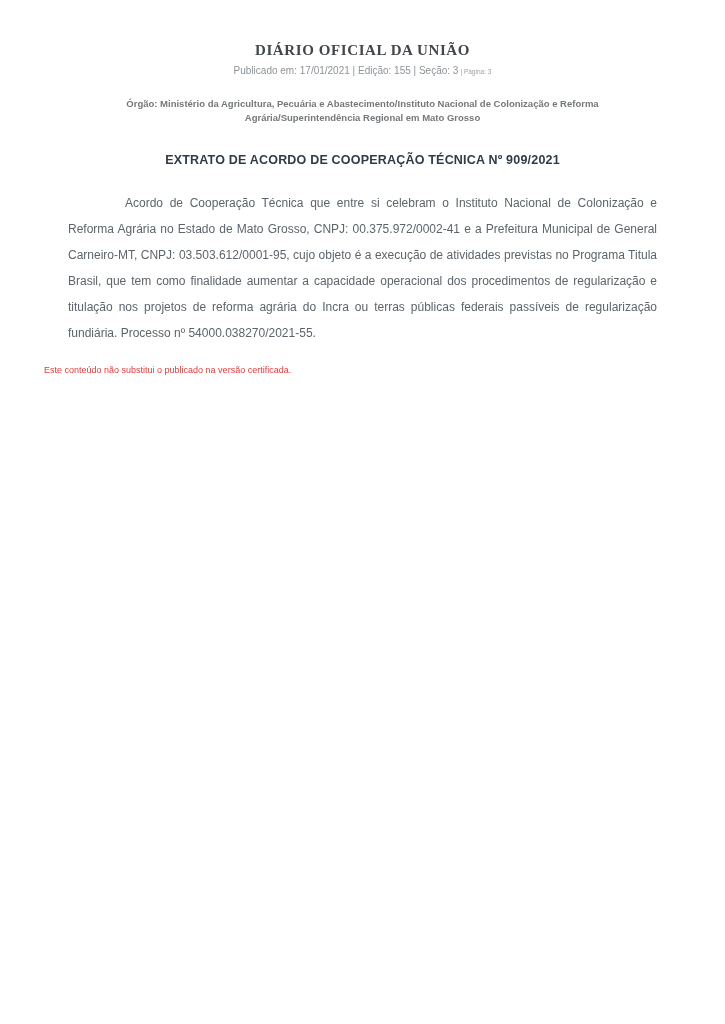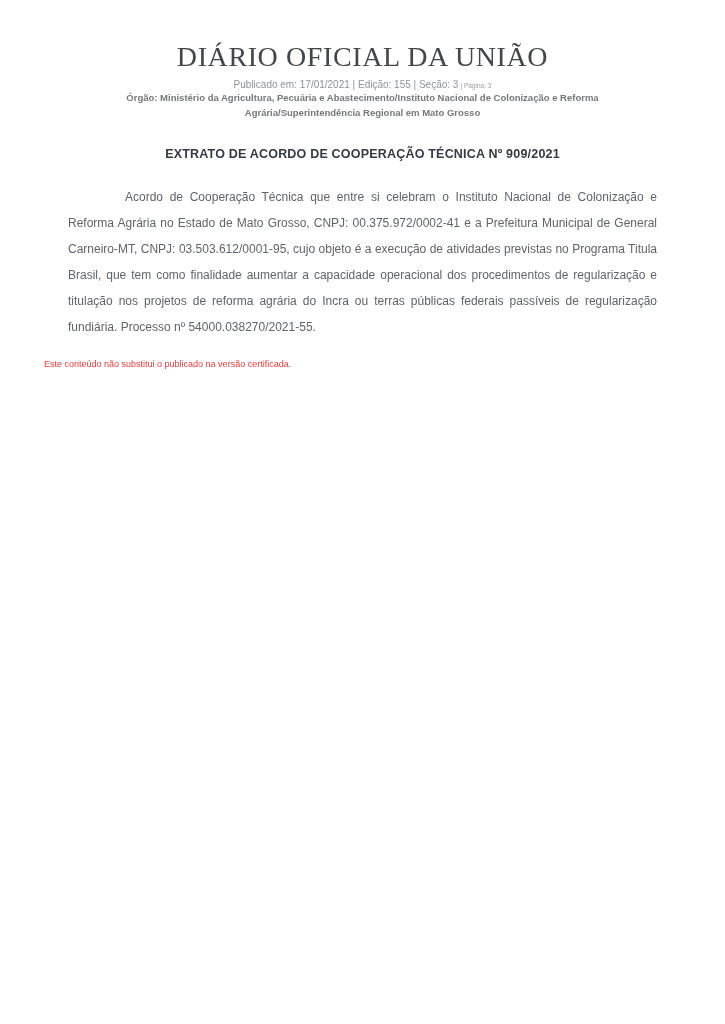--- a/index.html
+++ b/index.html
@@ -33,42 +33,42 @@
     background: var(--color-page-bg);
     padding-top: 42px;
   }
 
   .masthead {
     text-align: center;
   }
 
   .masthead-title {
     font-family: "Liberation Serif", "DejaVu Serif", serif;
-    font-weight: 400;
-    font-size: 28px;
+    font-weight: 700;
+    font-size: 15px;
     letter-spacing: 0.6px;
     color: var(--color-title);
     line-height: 1.1;
   }
 
   .publication-line {
     margin-top: 5px;
     font-size: 10px;
     color: var(--color-publication);
     line-height: 1.3;
   }
 
   .publication-line .page-info {
     font-size: 6.5px;
     color: var(--color-page-info);
     margin-left: 2px;
   }
 
   .organ-line {
-    margin: 0 auto 0;
+    margin: 20px auto 0;
     max-width: 500px;
     font-size: 9.5px;
     font-weight: 700;
     color: var(--color-organ);
     line-height: 1.55;
     text-align: center;
   }
 
   .article {
     margin: 0 68px;

